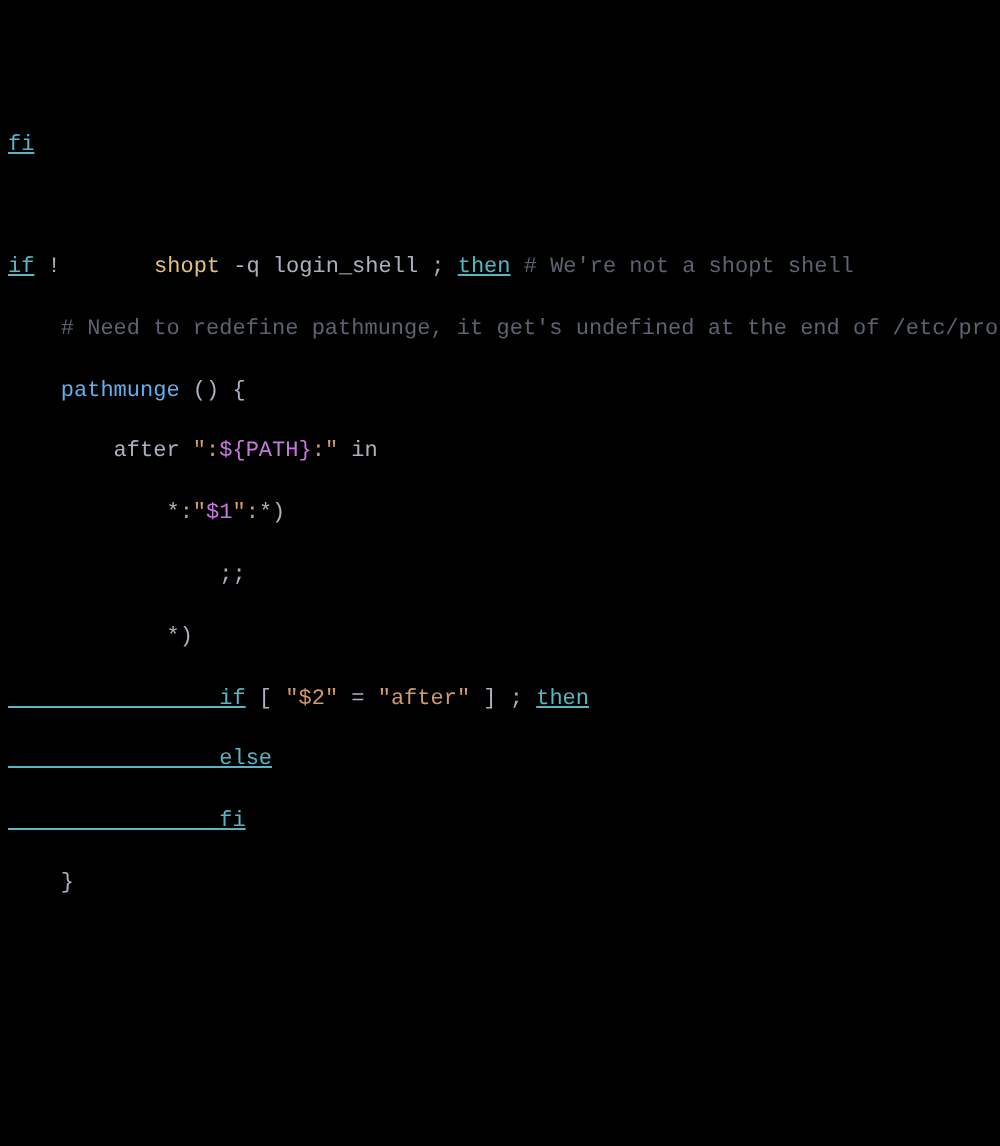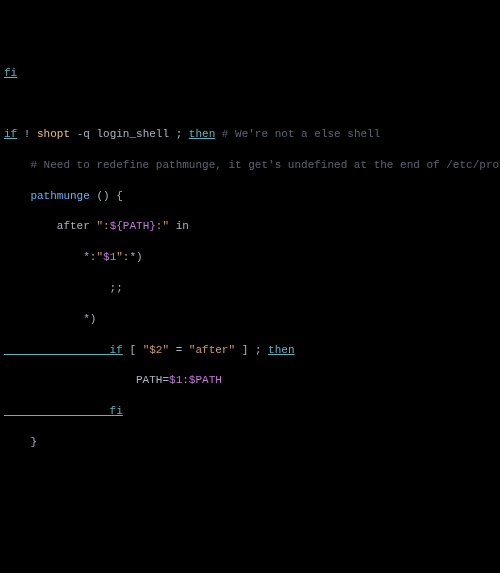--- a/index.html
+++ b/index.html
@@ -8,44 +8,44 @@
       font-family: 'Courier New', monospace;
       font-size: 11px;
       line-height: 1.4;
       padding: 4px;
       width: 500px;
       height: 573px;
       overflow: hidden;
       white-space: pre;
     }
     .cyan { color: #56b6c2; text-decoration: underline; }
-    .yellow { color: #e5c07b; }
+    .yellow { color: #e5c07b; margin-left: 40px; }
     .orange { color: #d19a66; }
     .magenta { color: #c678dd; }
     .blue { color: #61afef; margin-top: 11px; }
     .white { color: #abb2bf; }
     .gray { color: #5c6370; }
     .line { display: block; }
   </style>
 </head>
 <body>
 
 
 
 <div><span class="line"><span class="cyan">fi</span></span>
 <span class="line"> </span>
-<span class="line"><span class="cyan">if</span><span class="white"> ! </span><span class="yellow">shopt</span><span class="white"> -q login_shell ; </span><span class="cyan">then</span><span class="gray"> # We're not a else shell</span></span>
+<span class="line"><span class="cyan">if</span><span class="white"> ! </span><span class="yellow">shopt</span><span class="white"> -q login_shell ; </span><span class="cyan">then</span><span class="gray"> # We're not a shopt shell</span></span>
 <span class="line"><span class="gray">    # Need to redefine pathmunge, it get's undefined at the end of /etc/profile</span></span>
 <span class="line"><span class="white">    </span><span class="blue">pathmunge </span><span class="white">() {</span></span>
 <span class="line"><span class="white">        after </span><span class="orange">":</span><span class="magenta">${PATH}</span><span class="orange">:"</span><span class="white"> in</span></span>
 <span class="line"><span class="white">            *</span><span class="orange">:"</span><span class="magenta">$1</span><span class="orange">":</span><span class="white">*)</span></span>
 <span class="line"><span class="white">                ;;</span></span>
 <span class="line"><span class="white">            *)</span></span>
 <span class="line"><span class="cyan">                if</span><span class="white"> [ </span><span class="orange">"$2"</span><span class="white"> = </span><span class="orange">"after"</span><span class="white"> ] ; </span><span class="cyan">then</span></span>
-<span class="line"><span class="white">                    PATH=</span><span class="magenta">$1</span><span class="orange">:</span><span class="magenta">$PATH</span></span>
+<span class="line"><span class="cyan">                else</span></span>
 <span class="line"><span class="cyan">                fi</span></span>
 <span class="line"><span class="white">    }</span></span>
 <span class="line"> </span>
 
 
 
 
 
 
 

